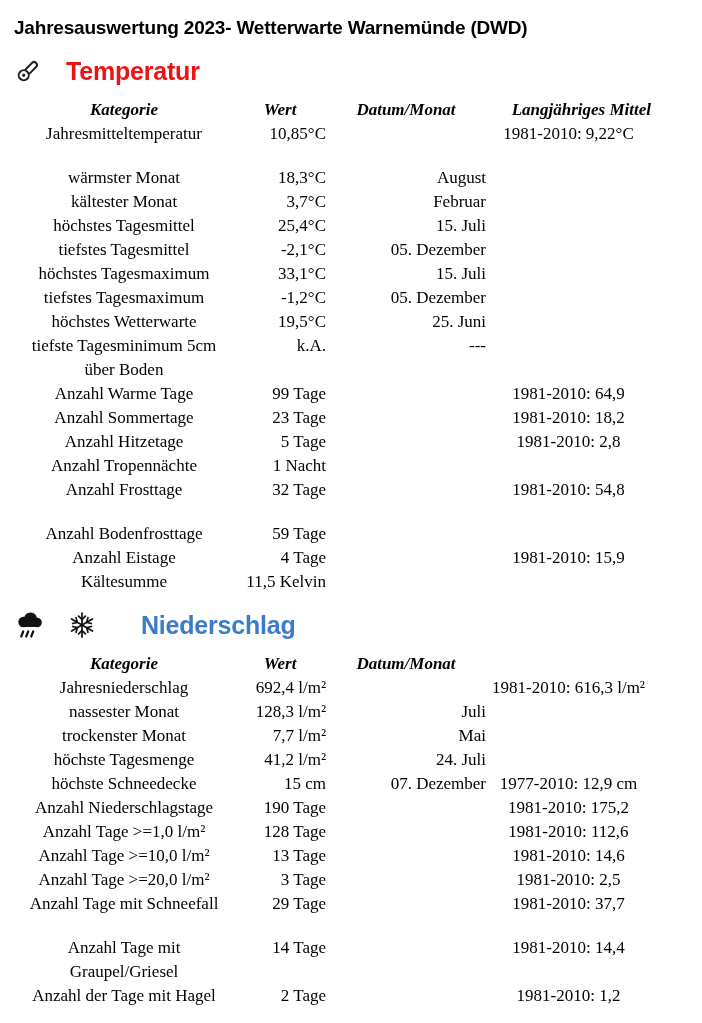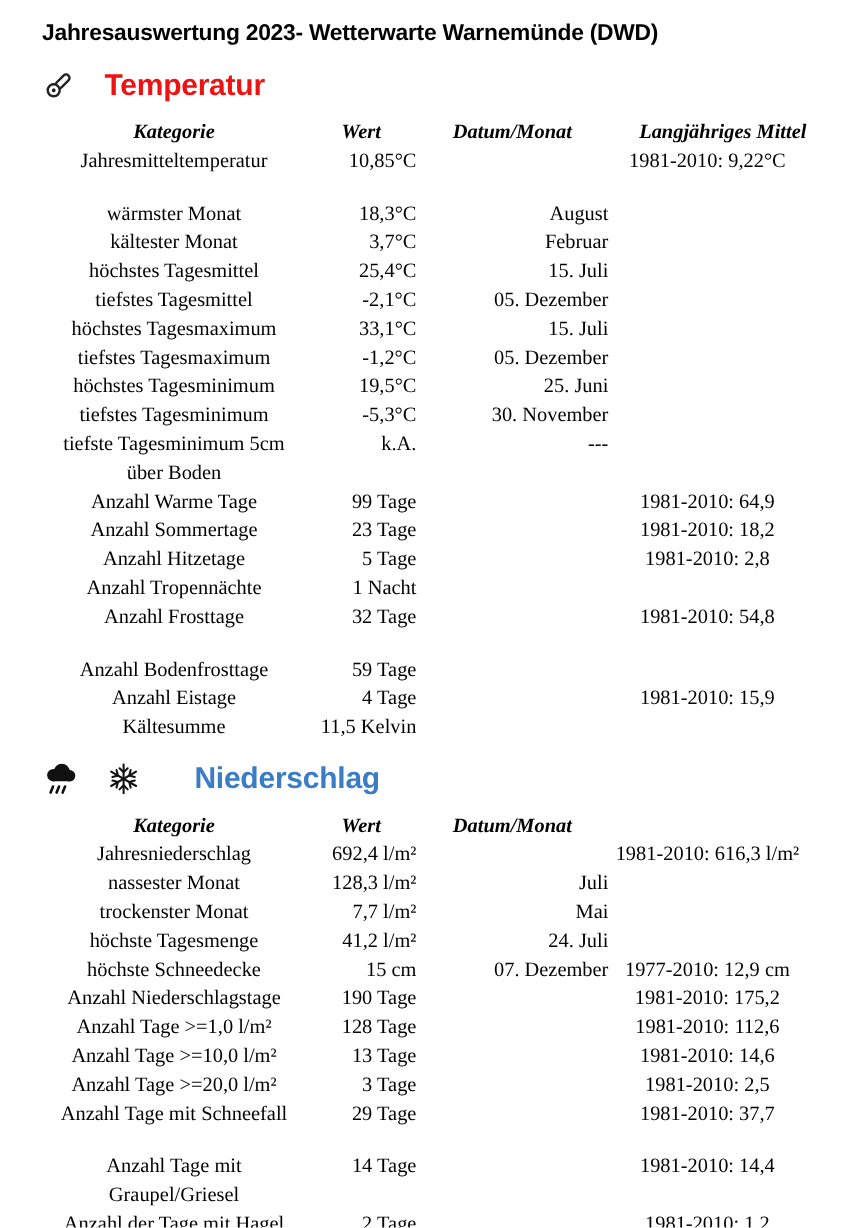--- a/index.html
+++ b/index.html
@@ -6,21 +6,21 @@
     margin: 0; padding: 0;
     width: 702px; height: 1023px;
     background: #ffffff;
     overflow: hidden;
     font-family: "Liberation Serif", serif;
     color: #000000;
   }
   .page {
     box-sizing: border-box;
     width: 702px; height: 1023px;
-    padding: 14px 40px 0 35px;
+    padding: 14px 40px 0 14px;
   }
   .doc-title {
     font-family: "Liberation Sans", sans-serif;
     font-weight: bold;
     font-size: 19px;
     line-height: 24px;
     letter-spacing: -0.2px;
     margin: 2px 0 0 0;
   }
   .section-heading {
@@ -146,29 +146,23 @@
         <td class="c3">15. Juli</td>
         <td class="c4"></td>
       </tr>
       <tr>
         <td class="c1">tiefstes Tagesmaximum</td>
         <td class="c2">-1,2°C</td>
         <td class="c3">05. Dezember</td>
         <td class="c4"></td>
       </tr>
       <tr>
-        <td class="c1">höchstes Tagesminimum</td>
+        <td class="c1">höchstes Wetterwarte</td>
         <td class="c2">19,5°C</td>
         <td class="c3">25. Juni</td>
-        <td class="c4"></td>
-      </tr>
-      <tr>
-        <td class="c1">tiefstes Tagesminimum</td>
-        <td class="c2">-5,3°C</td>
-        <td class="c3">30. November</td>
         <td class="c4"></td>
       </tr>
       <tr>
         <td class="c1">tiefste Tagesminimum 5cm
 über Boden</td>
         <td class="c2">k.A.</td>
         <td class="c3">---</td>
         <td class="c4"></td>
       </tr>
       <tr>

